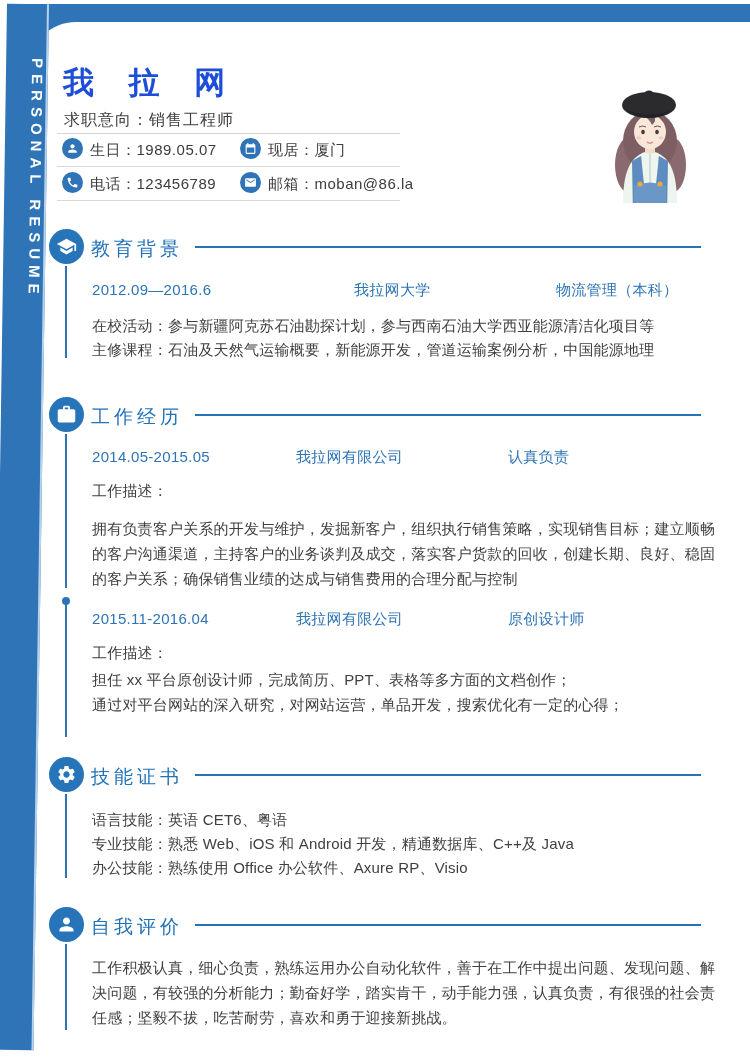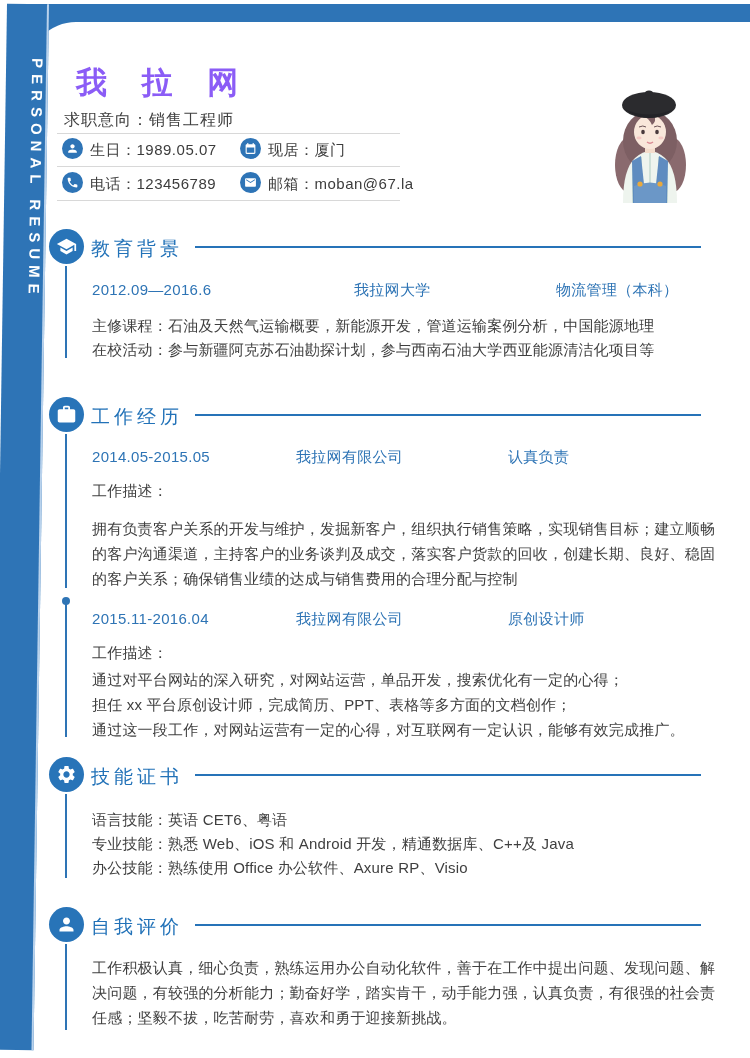--- a/index.html
+++ b/index.html
@@ -13,21 +13,21 @@
   .card{position:absolute;left:28px;top:22px;width:722px;height:1036px;background:#ffffff;
         border-top-left-radius:48px;z-index:2;}
   .ribbon{position:absolute;left:7px;top:4px;width:40px;height:1046px;background:#2e74b6;
           z-index:3;transform:rotate(0.85deg);transform-origin:20px 0;
           border-right:2px solid #b9d2ec;}
   .ribbon-text{writing-mode:vertical-rl;color:#ffffff;font-weight:bold;font-size:15px;
           letter-spacing:6px;margin:54px auto 0 auto;display:block;width:100%;text-align:center;}
   .content{position:absolute;inset:0;z-index:4;}
 
   
-  .name{position:absolute;left:76px;top:62px;font-size:31px;font-weight:bold;color:#8b5cf6;letter-spacing:13px;}
+  .name{position:absolute;left:63px;top:62px;font-size:31px;font-weight:bold;color:#1d4ed8;letter-spacing:13px;}
   .intention{position:absolute;left:64px;top:110px;font-size:16px;color:#404040;letter-spacing:1px;}
   .hr{position:absolute;left:57px;width:343px;height:1px;background:#d8d8d8;}
   .contact-icon{position:absolute;width:21px;height:21px;border-radius:50%;background:#2e74b6;
                 display:flex;align-items:center;justify-content:center;}
   .contact-icon svg{width:13px;height:13px;fill:#ffffff;}
   .contact-label{position:absolute;font-size:15px;color:#3c3c3c;letter-spacing:0.5px;}
 
   
   .avatar{position:absolute;left:583px;top:84px;width:134px;height:122px;}
 
@@ -83,21 +83,21 @@
         <path d="M6.62 10.79c1.44 2.83 3.76 5.14 6.59 6.59l2.2-2.21c.27-.27.67-.36 1.02-.24 1.12.37 2.33.57 3.57.57.55 0 1 .45 1 1V20c0 .55-.45 1-1 1-9.39 0-17-7.61-17-17 0-.55.45-1 1-1h3.5c.55 0 1 .45 1 1 0 1.25.2 2.45.57 3.57.11.35.03.74-.25 1.02l-2.2 2.2z"></path>
       </svg>
   </span>
   <span class="contact-label" style="left:90px;top:175px">电话：123456789</span>
 
   <span class="contact-icon" style="left:240px;top:172px">
     <svg viewBox="0 0 24 24">
         <path d="M20 4H4c-1.1 0-2 .9-2 2v12c0 1.1.9 2 2 2h16c1.1 0 2-.9 2-2V6c0-1.1-.9-2-2-2zm0 4l-8 5-8-5V6l8 5 8-5v2z"></path>
       </svg>
   </span>
-  <span class="contact-label" style="left:268px;top:175px">邮箱：moban@67.la</span>
+  <span class="contact-label" style="left:268px;top:175px">邮箱：moban@86.la</span>
 
   <div class="hr" style="top:200px"></div>
 
   <svg class="avatar" viewBox="0 0 134 120">
     <ellipse cx="45" cy="80" rx="13" ry="27" fill="#8a6a6e"></ellipse>
     <ellipse cx="90" cy="80" rx="13" ry="27" fill="#8a6a6e"></ellipse>
     <ellipse cx="67" cy="56" rx="27" ry="30" fill="#7d5f63"></ellipse>
     <path d="M40 118 Q40 84 52 73 Q60 66 67 66 Q74 66 82 73 Q94 84 94 118 Z" fill="#eef4ee"></path>
     <g stroke="#cfe0d8" stroke-width="2">
       <line x1="50" y1="78" x2="50" y2="118"></line>
@@ -133,22 +133,22 @@
   </span>
   <div class="sec-title" style="top:236px">教育背景</div>
   <div class="sec-rule" style="top:246px"></div>
   <div class="timeline" style="top:266px;height:92px"></div>
 
   <span class="row-abs blue-text" style="left:92px;top:281px">2012.09—2016.6</span>
   <span class="row-abs blue-text" style="left:354px;top:281px">我拉网大学</span>
   <span class="row-abs blue-text" style="left:556px;top:281px">物流管理（本科）</span>
 
   <div class="lines24" style="top:314px">
+    <div>在校活动：参与新疆阿克苏石油勘探计划，参与西南石油大学西亚能源清洁化项目等</div>
     <div>主修课程：石油及天然气运输概要，新能源开发，管道运输案例分析，中国能源地理</div>
-    <div>在校活动：参与新疆阿克苏石油勘探计划，参与西南石油大学西亚能源清洁化项目等</div>
   </div>
 
   <span class="sec-icon" style="top:397px">
     <svg viewBox="0 0 24 24">
         <path d="M20 6h-4V4c0-1.1-.9-2-2-2h-4c-1.1 0-2 .9-2 2v2H4c-1.1 0-2 .9-2 2v11c0 1.1.9 2 2 2h16c1.1 0 2-.9 2-2V8c0-1.1-.9-2-2-2zm-6 0h-4V4h4v2z"></path>
       </svg>
   </span>
   <div class="sec-title" style="top:404px">工作经历</div>
   <div class="sec-rule" style="top:414px"></div>
   <div class="timeline" style="top:434px;height:154px"></div>
@@ -160,23 +160,22 @@
   <div class="para" style="top:516px">拥有负责客户关系的开发与维护，发掘新客户，组织执行销售策略，实现销售目标；建立顺畅的客户沟通渠道，主持客户的业务谈判及成交，落实客户货款的回收，创建长期、良好、稳固的客户关系；确保销售业绩的达成与销售费用的合理分配与控制</div>
 
   <div class="tdot" style="top:597px"></div>
   <div class="timeline" style="top:603px;height:134px"></div>
 
   <span class="row-abs blue-text" style="left:92px;top:610px">2015.11-2016.04</span>
   <span class="row-abs blue-text" style="left:296px;top:610px">我拉网有限公司</span>
   <span class="row-abs blue-text" style="left:508px;top:610px">原创设计师</span>
   <span class="row-abs body-text" style="left:92px;top:644px">工作描述：</span>
   <div class="para" style="top:667px">
+    <div>担任 xx 平台原创设计师，完成简历、PPT、表格等多方面的文档创作；</div>
     <div>通过对平台网站的深入研究，对网站运营，单品开发，搜索优化有一定的心得；</div>
-    <div>担任 xx 平台原创设计师，完成简历、PPT、表格等多方面的文档创作；</div>
-    <div>通过这一段工作，对网站运营有一定的心得，对互联网有一定认识，能够有效完成推广。</div>
   </div>
 
   <span class="sec-icon" style="top:757px">
     <svg viewBox="0 0 24 24">
         <path d="M19.14 12.94c.04-.3.06-.61.06-.94 0-.32-.02-.64-.07-.94l2.03-1.58c.18-.14.23-.41.12-.61l-1.92-3.32c-.12-.22-.37-.29-.59-.22l-2.39.96c-.5-.38-1.03-.7-1.62-.94l-.36-2.54c-.04-.24-.24-.41-.48-.41h-3.84c-.24 0-.43.17-.47.41l-.36 2.54c-.59.24-1.13.57-1.62.94l-2.39-.96c-.22-.08-.47 0-.59.22L2.74 8.87c-.12.21-.08.47.12.61l2.03 1.58c-.05.3-.09.63-.09.94s.02.64.07.94l-2.03 1.58c-.18.14-.23.41-.12.61l1.92 3.32c.12.22.37.29.59.22l2.39-.96c.5.38 1.03.7 1.62.94l.36 2.54c.05.24.24.41.48.41h3.84c.24 0 .44-.17.47-.41l.36-2.54c.59-.24 1.13-.56 1.62-.94l2.39.96c.22.08.47 0 .59-.22l1.92-3.32c.12-.22.07-.47-.12-.61l-2.01-1.58zM12 15.6c-1.98 0-3.6-1.62-3.6-3.6s1.62-3.6 3.6-3.6 3.6 1.62 3.6 3.6-1.62 3.6-3.6 3.6z"></path>
       </svg>
   </span>
   <div class="sec-title" style="top:764px">技能证书</div>
   <div class="sec-rule" style="top:774px"></div>
   <div class="timeline" style="top:794px;height:84px"></div>

